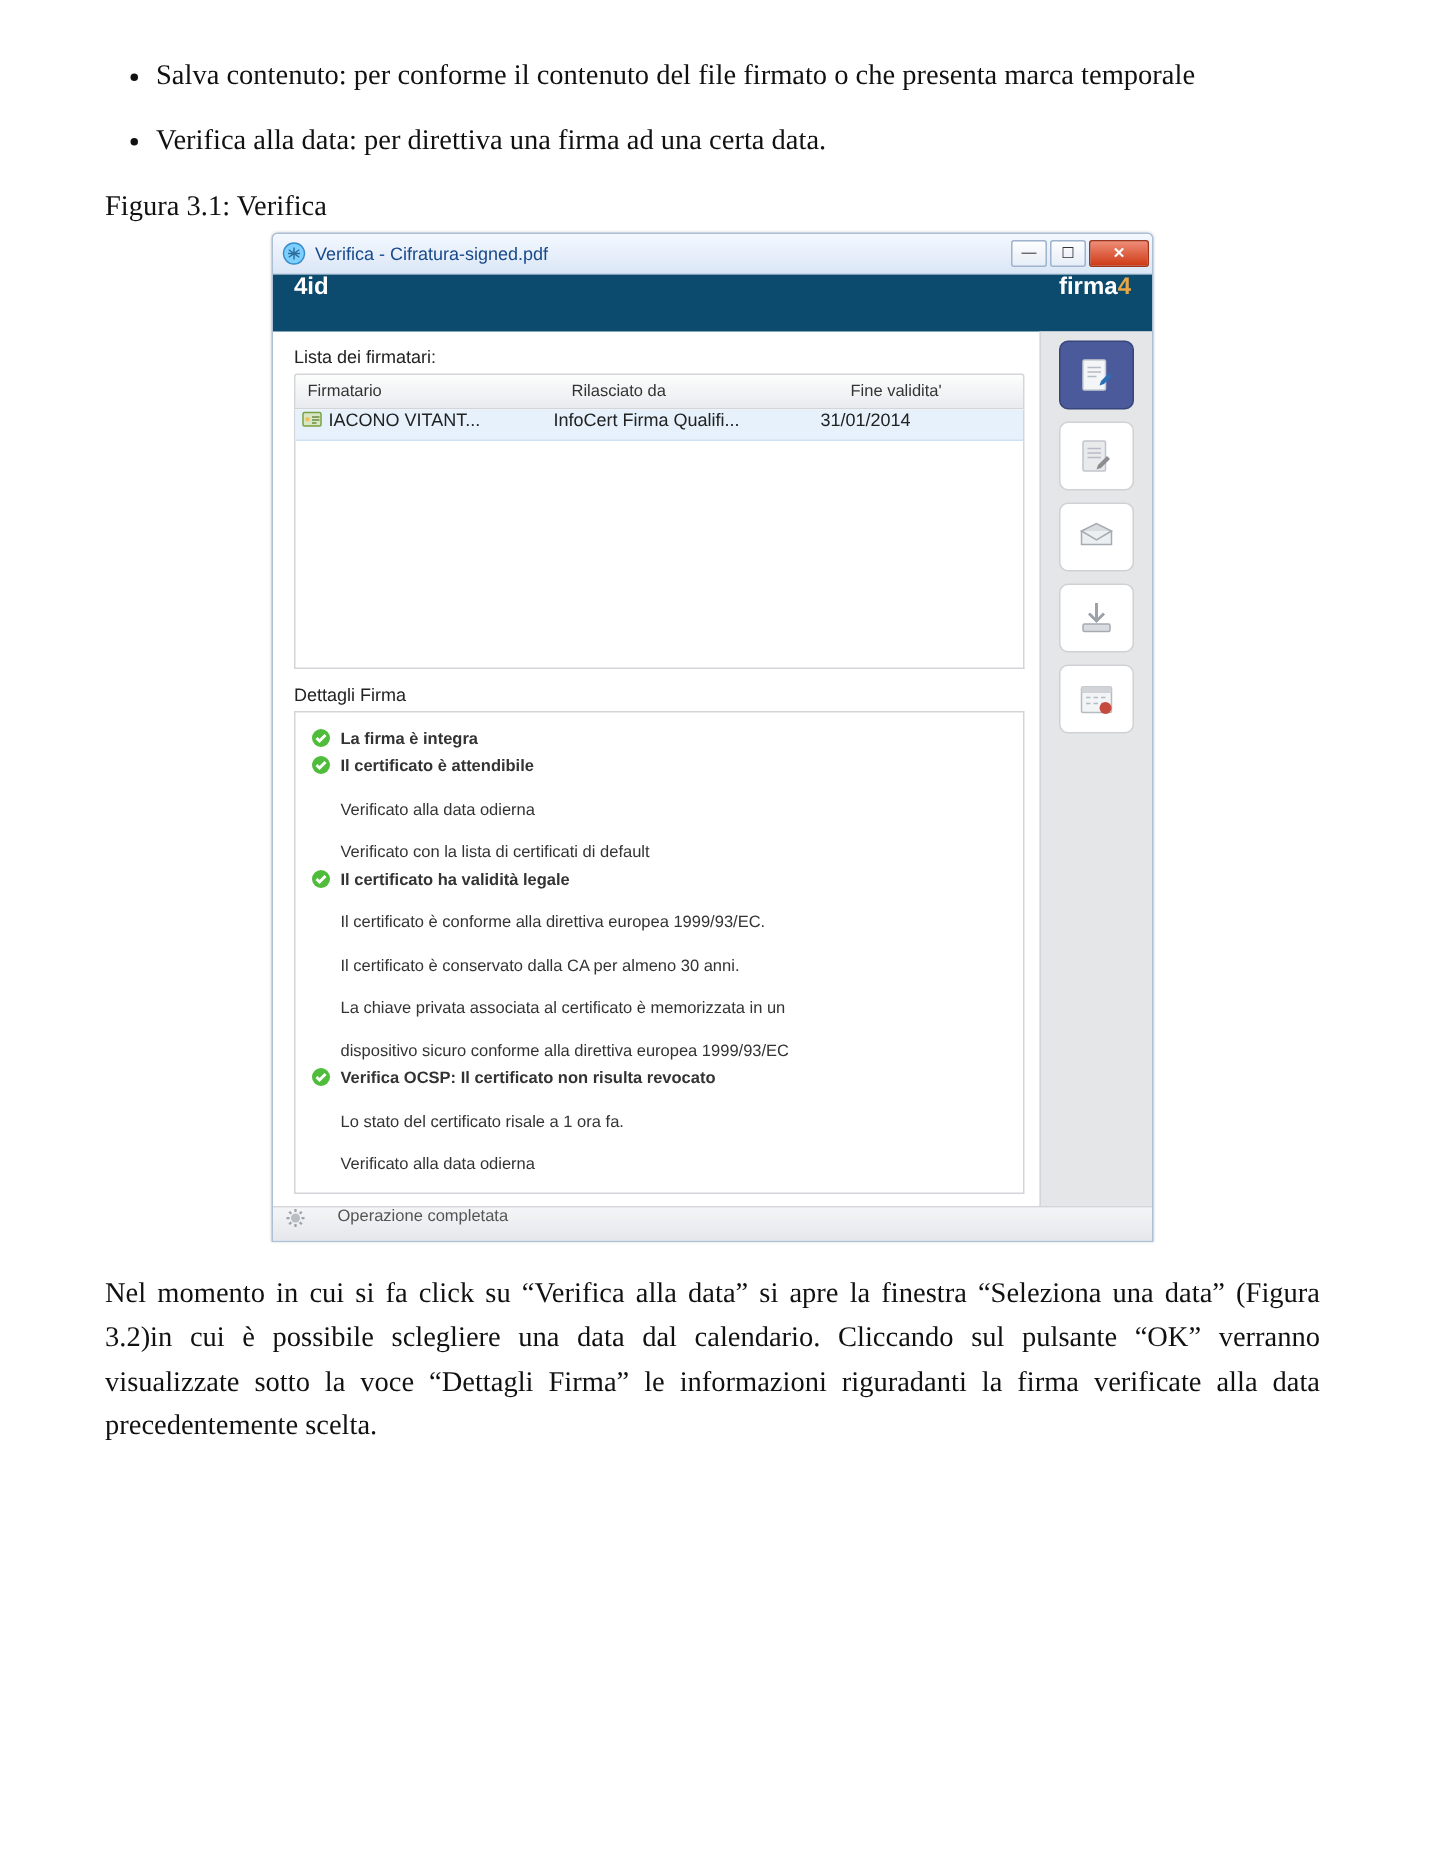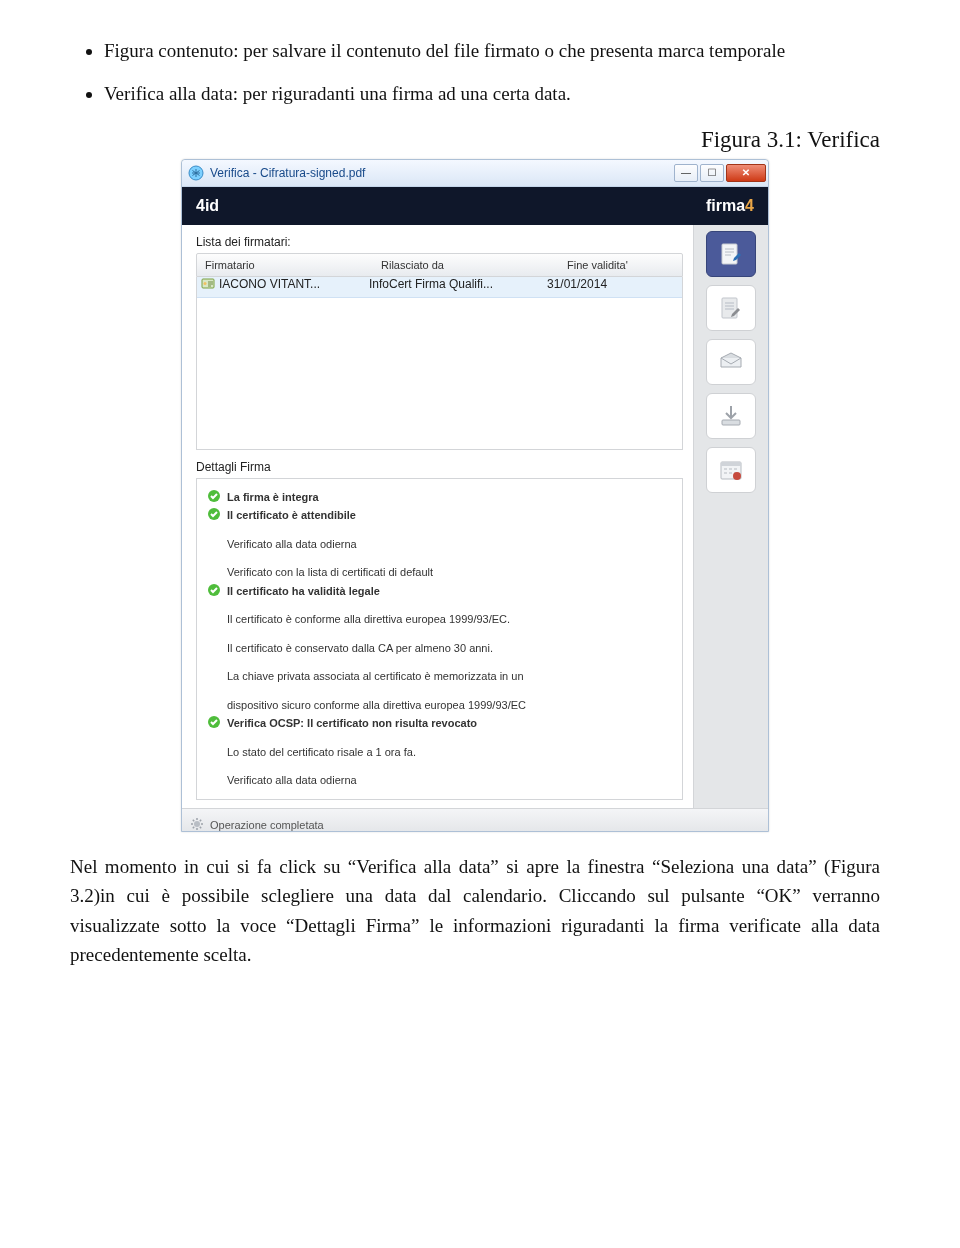--- a/index.html
+++ b/index.html
@@ -1,28 +1,28 @@
 <!DOCTYPE html>
 <html><head>
 <meta charset="utf-8">
 <style>
   html,body{margin:0;padding:0;background:#fff;color:#111;font-family:"Times New Roman",Times,serif}
   .page{width:960px;min-height:1248px;margin:0 auto;padding:36px 80px 36px 70px;box-sizing:border-box}
   ul.doc-list{margin:0 0 18px 34px;padding:0;list-style:disc;font-size:19px;line-height:1.55;text-align:justify}
   ul.doc-list li{margin-bottom:14px}
-  .caption{text-align:right;font-size:23px;margin:18px 0 6px}
+  .caption{text-align:left;font-size:19px;margin:18px 0 6px}
   .win{width:586px;margin:0 auto;border:1px solid #adc0d6;border-radius:4px 4px 0 0;background:#fff;font-family:"Segoe UI",Tahoma,Arial,sans-serif;font-size:12px;color:#222;box-shadow:0 0 2px rgba(0,0,0,.15)}
   .titlebar{height:26px;background:linear-gradient(#f4f8ff,#dbe7f6);border-bottom:1px solid #c5d6ea;display:flex;align-items:center;padding:0 2px 0 6px;border-radius:4px 4px 0 0}
   .title-icon{width:16px;height:16px;margin-right:6px;display:flex;align-items:center;justify-content:center}
   .title-text{flex:1;font-size:12px;color:#184a8a}
   .win-controls{display:flex;gap:2px;align-items:center}
   .win-btn{height:18px;border:1px solid #9fb3cd;border-radius:2px;display:flex;align-items:center;justify-content:center;font-size:10px;color:#333;background:linear-gradient(#fdfdfe,#e7eef7);font-family:Arial,sans-serif;padding:0 4px;min-width:24px;box-sizing:border-box}
   .win-btn.max{min-width:24px}
   .win-btn.close{min-width:40px;background:linear-gradient(#ef8d77,#ce3a16);border-color:#a13418;color:#fff;font-weight:bold}
-  .brandbar{height:38px;background:#0f172a;display:flex;align-items:center;justify-content:space-between;padding:0 14px}
+  .brandbar{height:38px;background:#0c4a6e;display:flex;justify-content:space-between;padding:0 14px}
   .brand-left,.brand-right{color:#fff;font-weight:bold;font-size:16px;font-family:Arial,sans-serif}
   .brand-right .orange{color:#e9a647}
   .body-flex{display:flex}
   .main{flex:1;padding:8px 10px 8px 14px}
   .side{width:62px;background:#e4e6e8;border-left:1px solid #d3d5d8;padding:6px 6px;display:flex;flex-direction:column;gap:8px;align-items:center}
   .side-btn{width:48px;height:44px;border-radius:6px;display:flex;align-items:center;justify-content:center;background:#fff;border:1px solid #cfd1d4}
   .side-btn.selected{background:#4b5a9a;border-color:#37457a}
   .side-btn svg{width:26px;height:26px}
   .label{font-size:12px;color:#222;margin:2px 0 4px}
   .sig-header{height:22px;border:1px solid #d3d5d8;border-radius:2px 2px 0 0;background:linear-gradient(#fdfdfd,#e8ebef);display:flex;align-items:center;font-size:11px;color:#333}
@@ -35,31 +35,31 @@
   .sig-row .c1{width:160px;display:flex;align-items:center;padding-left:4px;gap:4px}
   .sig-row .c2{width:170px;padding-left:8px}
   .sig-row .c3{flex:1;padding-left:8px}
   .sig-icon{width:14px;height:14px}
   .details-title{margin-top:10px;font-size:12px}
   .details{border:1px solid #d3d5d8;background:#fff;margin-top:4px;min-height:236px;padding:8px 10px 10px;font-size:11px;line-height:1.5;color:#333}
   .chk-line{display:flex;gap:6px;margin-top:2px}
   .chk-line.bold{font-weight:bold}
   .chk{width:14px;height:14px;flex:0 0 14px}
   .sub{margin-left:20px;margin-top:12px}
-  .statusbar{height:22px;background:linear-gradient(#f4f5f7,#e5e7ea);border-top:1px solid #d3d5d8;display:flex;align-items:flex-end;gap:6px;padding:0 8px;font-size:11px;color:#555}
+  .statusbar{height:22px;background:linear-gradient(#f4f5f7,#e5e7ea);border-top:1px solid #d3d5d8;display:flex;align-items:flex-start;gap:21px;padding:0 8px;font-size:11px;color:#555}
   .gear{width:14px;height:14px}
   .para{margin-top:20px;font-size:19px;line-height:1.55;text-align:justify}
 </style>
 </head>
 <body>
 <div class="page">
 
 <ul class="doc-list">
-  <li>Figura contenuto: per salvare il contenuto del file firmato o che presenta marca temporale</li>
-  <li>Verifica alla data: per riguradanti una firma ad una certa data.</li>
+  <li>Salva contenuto: per conforme il contenuto del file firmato o che presenta marca temporale</li>
+  <li>Verifica alla data: per direttiva una firma ad una certa data.</li>
 </ul>
 
 <div class="caption">Figura 3.1: Verifica</div>
 
 <div class="win">
   <div class="titlebar">
     <span class="title-icon">
       <svg viewBox="0 0 16 16">
             <circle cx="8" cy="8" r="7" fill="#7cd0ff" stroke="#3a8cc7"></circle>
             <path d="M4 8h8M8 4v8M4.5 5.5l7 5M4.5 10.5l7-5" stroke="#2e6fa0" stroke-width="1"></path>

